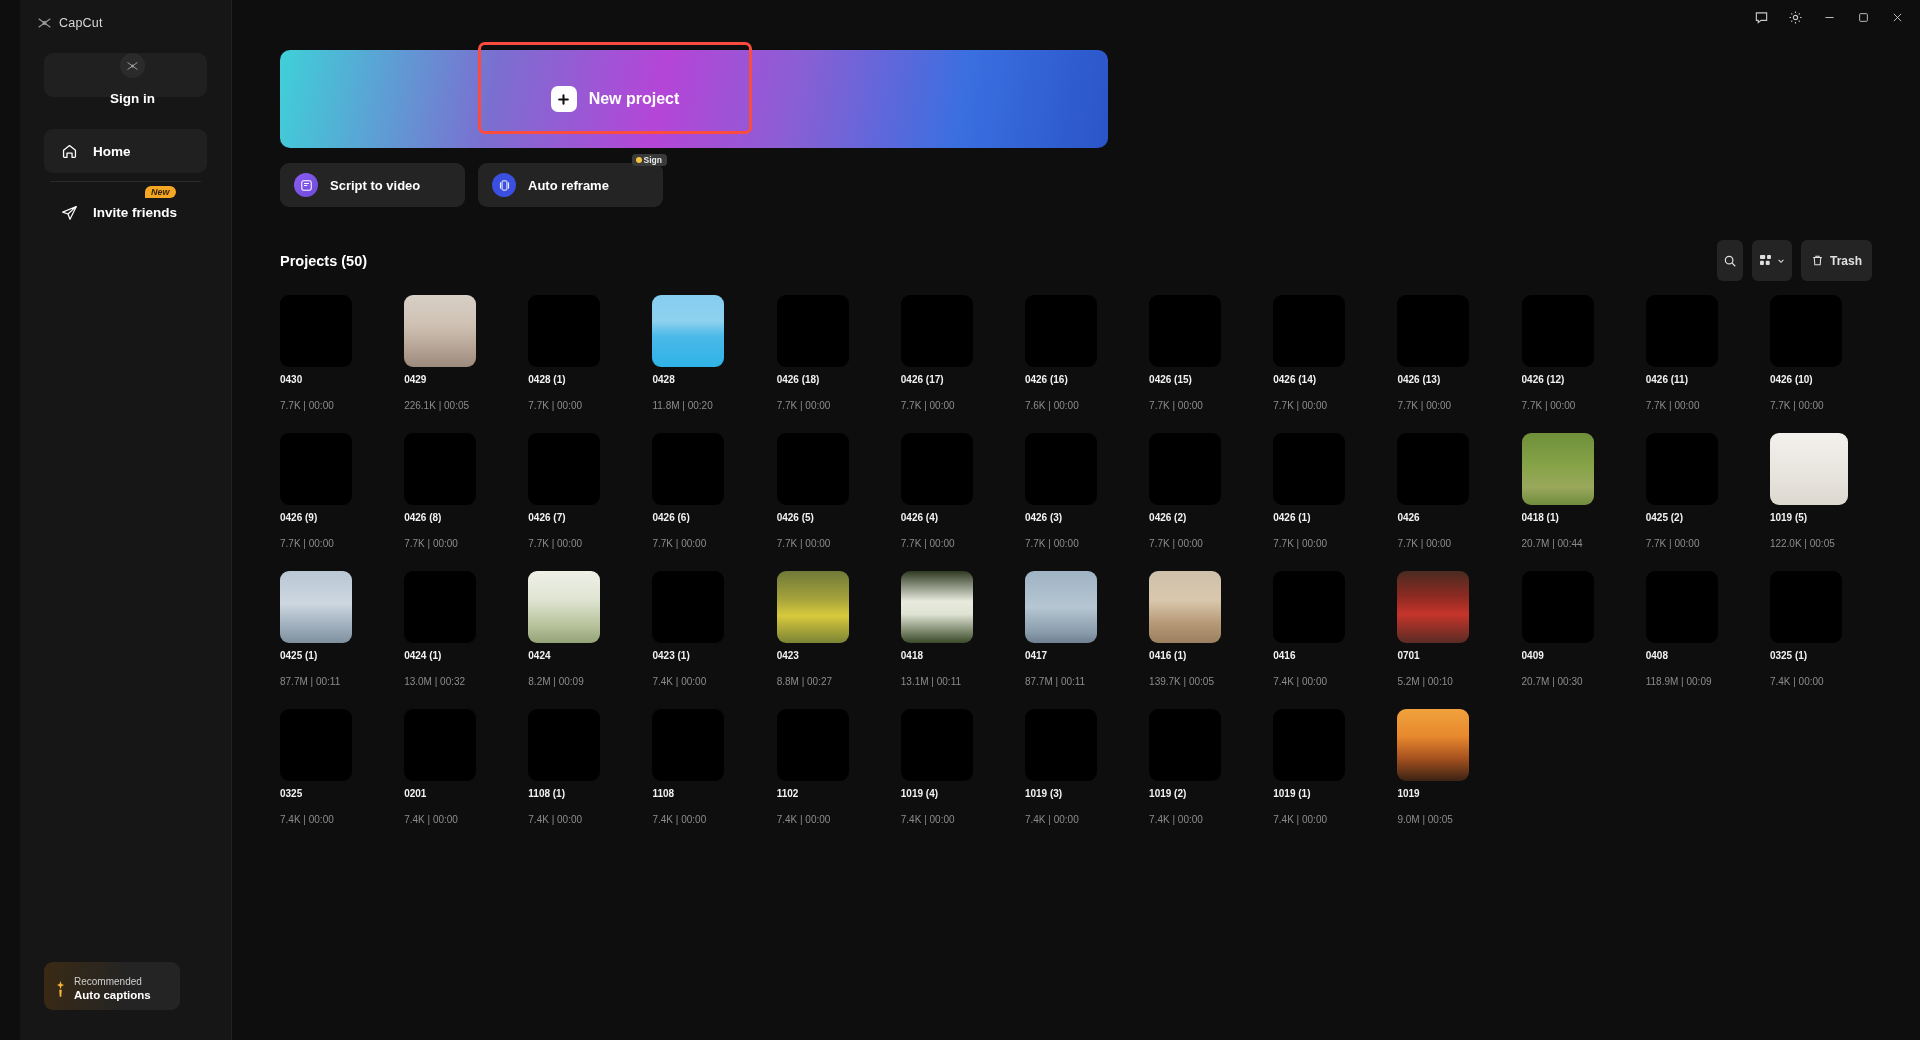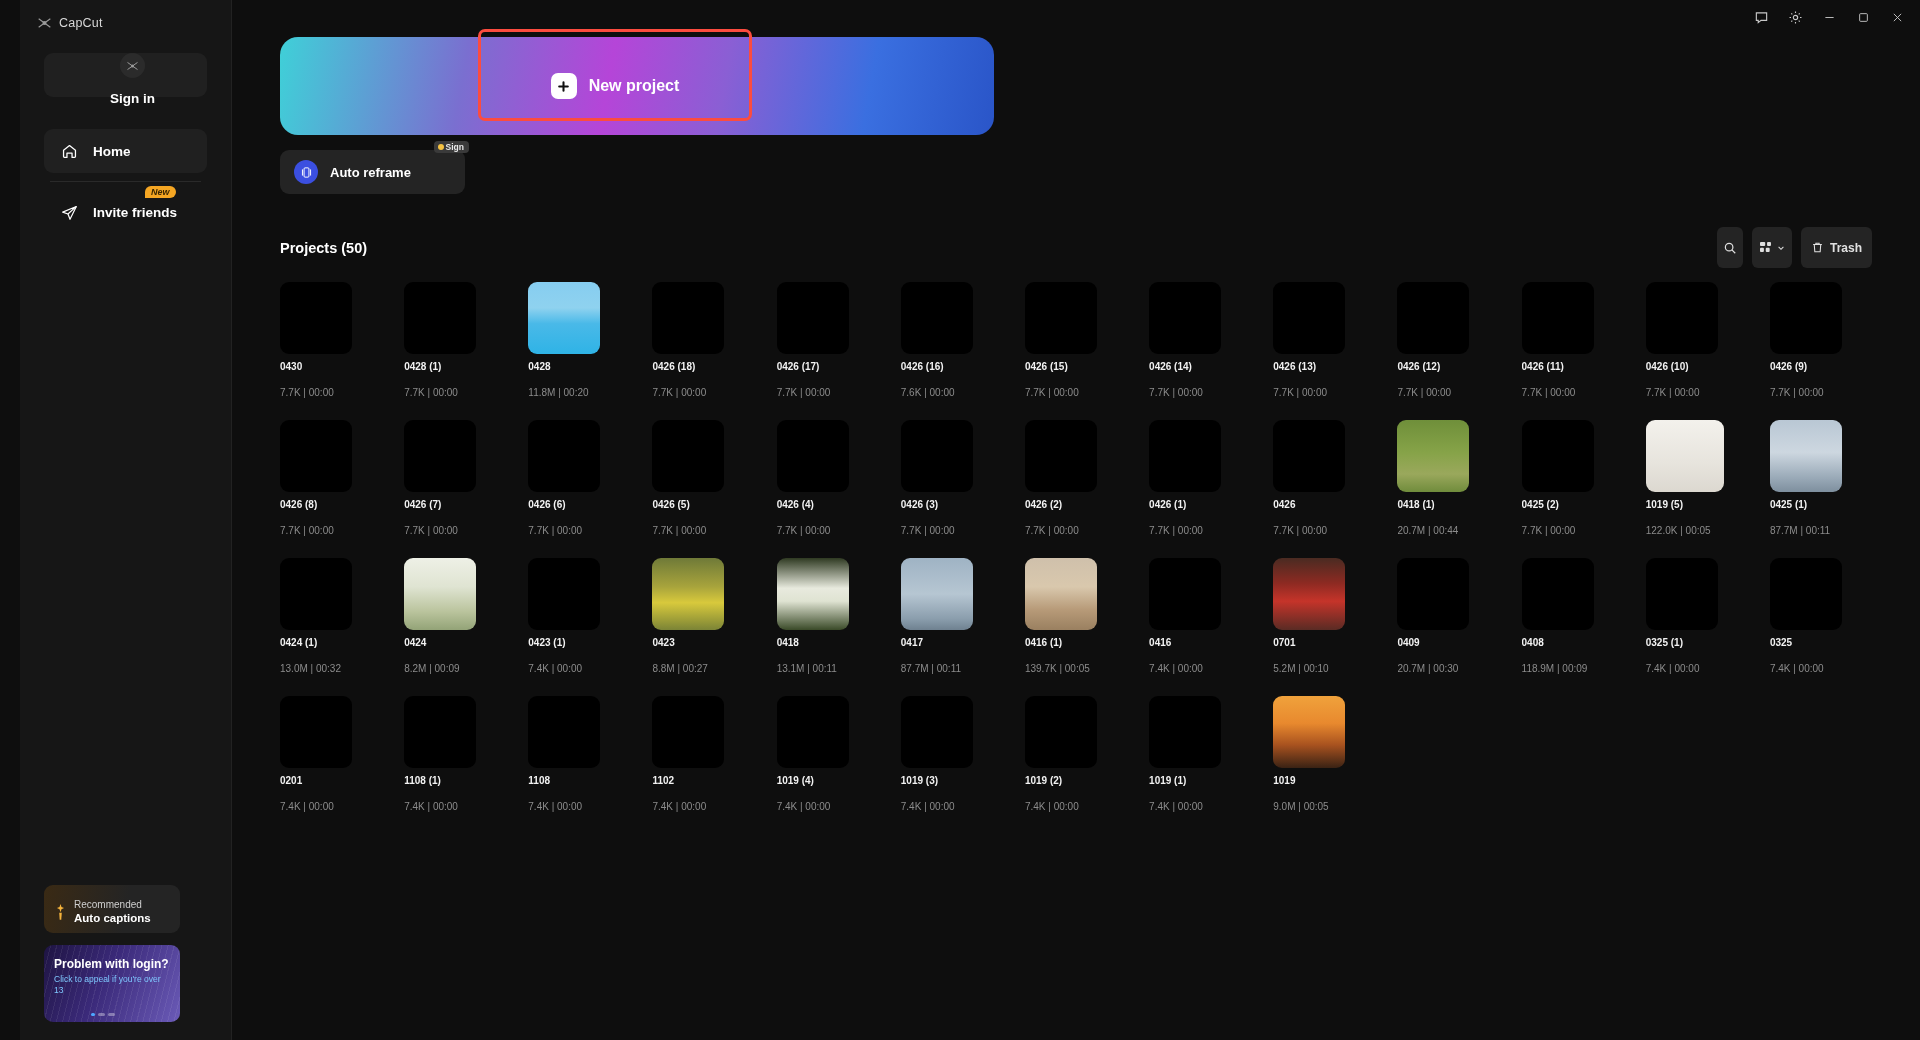--- a/index.html
+++ b/index.html
@@ -77,21 +77,21 @@
   .login-sub { font-size:8.5px; color:#7fc8ff; line-height:11px; margin-top:3px; position:relative; z-index:2; }
   .dots { position:absolute; bottom:6px; left:47px; display:flex; gap:3px; z-index:2; }
   .dots i { width:7px; height:3px; border-radius:2px; background:rgba(255,255,255,.35); display:block; }
   .dots i.on { background:#4da6ff; width:4px; }
 
   
   .main { flex:1; height:1040px; position:relative; padding:34px 0 0 0; overflow:hidden; }
   .inner { padding:0 48px 0 48px; }
 
   .hero {
-    margin-top:3px; width:714px; height:98px; border-radius:18px; position:relative;
+    margin-top:16px; width:828px; height:98px; border-radius:10px; position:relative;
     background:linear-gradient(100deg,#3fd0d8 0%,#7a6fd0 26%,#b545d8 46%,#8a5fd4 62%,#3a6fe0 82%,#2a55c8 100%);
   }
   .hero-hl {
     position:absolute; top:-8px; left:198px; width:274px; height:92px;
     border:3px solid #fc4c3f; border-radius:7px; z-index:5;
   }
   .hero-btn {
     position:absolute; top:0; left:198px; width:274px; height:98px;
     display:flex; align-items:center; justify-content:center; gap:12px; z-index:6;
   }
@@ -232,48 +232,48 @@
             <path d="M7 0l1.1 3.3L11 4.6 8.1 5.9 7 9.2 5.9 5.9 3 4.6l2.9-1.3z"></path>
             <path d="M5.6 9.8h2.8l-.5 7.9h-1.8z"></path>
           </svg>
         </span>
         <div>
           <div class="rec-txt-1">Recommended</div>
           <div class="rec-txt-2">Auto captions</div>
         </div>
       </div>
 
-      <div class="login-card">
-        <div class="login-title">Problem with login?</div>
-        <div class="login-sub">Click to appeal if you're over 13</div>
-        <div class="dots">
-          <i class="on"></i>
-          <i></i>
-          <i></i>
-        </div>
-      </div>
     </div>
   </aside>
 
   <main class="main">
     <div class="inner">
 
       <div class="hero">
         <div class="hero-btn">
           <span class="plus-box">
             <svg width="15" height="15" viewBox="0 0 16 16" stroke="#111" stroke-width="2.2" stroke-linecap="round">
               <path d="M8 3.4v9.2M3.4 8h9.2"></path>
             </svg>
           </span>
           <span class="hero-label">New project</span>
         </div>
         <div class="hero-hl"></div>
       </div>
 
       <div class="feature-row">
+        <div class="feat">
+          <span class="feat-ico" style="background:linear-gradient(135deg,#8b5cf6,#6d4bd8);">
+            <svg width="13" height="13" viewBox="0 0 16 16" fill="none" stroke="#fff" stroke-width="1.3">
+              <rect x="2.2" y="2.2" width="11.6" height="11.6" rx="2"></rect>
+              <path d="M5 5.6h6M5 8h4"></path>
+            </svg>
+          </span>
+          <span class="feat-label">Script to video</span>
+        </div>
 
         <div class="feat">
           <span class="feat-ico" style="background:#3b4fe0;">
             <svg width="13" height="13" viewBox="0 0 16 16" fill="none" stroke="#fff" stroke-width="1.2">
               <rect x="5" y="2.3" width="6" height="11.4" rx="1.2"></rect>
               <path d="M3 4.2v7.6M13 4.2v7.6"></path>
             </svg>
           </span>
           <span class="feat-label">Auto reframe</span>
           <span class="free-badge">
@@ -320,20 +320,25 @@
         </div>
       </div>
 
       <div class="grid" id="project-grid">
           <div class="card">
             <div class="thumb" style="background: rgb(0, 0, 0);"></div>
             <div class="card-name">0430</div>
             <div class="card-meta">7.7K | 00:00</div>
           </div>
           <div class="card">
+            <div class="thumb" style="background: linear-gradient(rgb(216, 207, 198) 0%, rgb(207, 194, 180) 40%, rgb(185, 168, 154) 70%, rgb(156, 138, 124) 100%);"></div>
+            <div class="card-name">0429</div>
+            <div class="card-meta">226.1K | 00:05</div>
+          </div>
+          <div class="card">
             <div class="thumb" style="background: rgb(0, 0, 0);"></div>
             <div class="card-name">0428 (1)</div>
             <div class="card-meta">7.7K | 00:00</div>
           </div>
           <div class="card">
             <div class="thumb" style="background: linear-gradient(rgb(134, 205, 240) 0%, rgb(143, 210, 239) 36%, rgb(73, 185, 232) 58%, rgb(47, 179, 230) 100%);"></div>
             <div class="card-name">0428</div>
             <div class="card-meta">11.8M | 00:20</div>
           </div>
           <div class="card">

